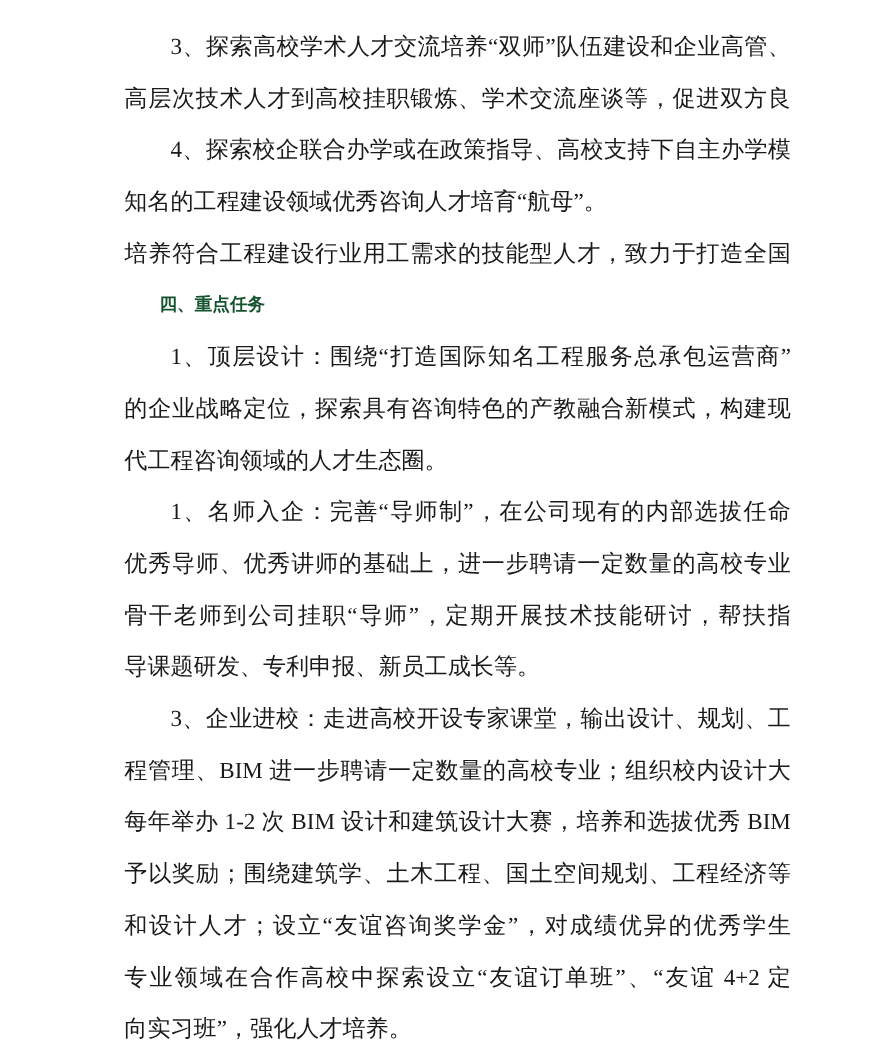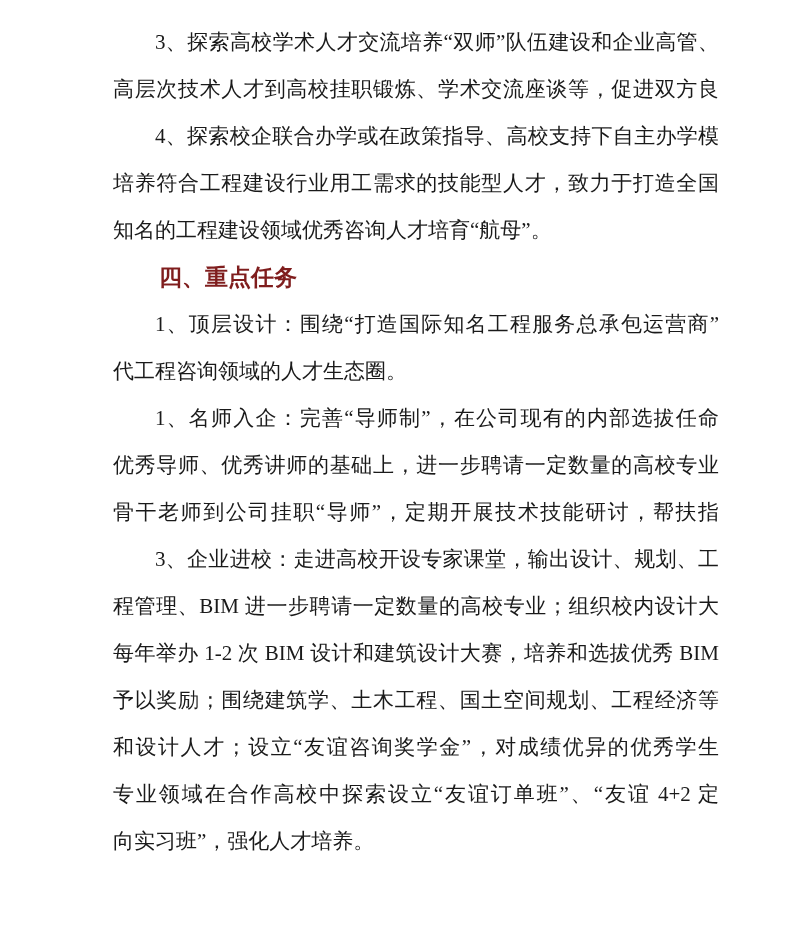--- a/index.html
+++ b/index.html
@@ -29,49 +29,51 @@
   
   .line.justify {
     text-align: justify;
     text-align-last: justify;
     text-justify: inter-character;
   }
   
   .line.indent { text-indent: 2em; }
   .block.heading .line {
     font-weight: 700;
-    font-size: 23px;
-    color: #7f1d1d;
+    font-size: 16px;
+    color: #14532d;
   }
 </style>
 </head>
 <body>
 
 <div class="page" style="background: rgb(255, 255, 255);">
   <div class="doc-body" id="doc-body">
       <div class="block paragraph">
         <div class="line indent justify">3、探索高校学术人才交流培养“双师”队伍建设和企业高管、</div>
         <div class="line justify">高层次技术人才到高校挂职锻炼、学术交流座谈等，促进双方良</div>
       </div>
       <div class="block paragraph">
         <div class="line indent justify">4、探索校企联合办学或在政策指导、高校支持下自主办学模</div>
+        <div class="line">知名的工程建设领域优秀咨询人才培育“航母”。</div>
         <div class="line justify">培养符合工程建设行业用工需求的技能型人才，致力于打造全国</div>
-        <div class="line">知名的工程建设领域优秀咨询人才培育“航母”。</div>
       </div>
       <div class="block heading">
         <div class="line indent">四、重点任务</div>
       </div>
       <div class="block paragraph">
         <div class="line indent justify">1、顶层设计：围绕“打造国际知名工程服务总承包运营商”</div>
+        <div class="line justify">的企业战略定位，探索具有咨询特色的产教融合新模式，构建现</div>
         <div class="line">代工程咨询领域的人才生态圈。</div>
       </div>
       <div class="block paragraph">
         <div class="line indent justify">1、名师入企：完善“导师制”，在公司现有的内部选拔任命</div>
         <div class="line justify">优秀导师、优秀讲师的基础上，进一步聘请一定数量的高校专业</div>
         <div class="line justify">骨干老师到公司挂职“导师”，定期开展技术技能研讨，帮扶指</div>
+        <div class="line">导课题研发、专利申报、新员工成长等。</div>
       </div>
       <div class="block paragraph">
         <div class="line indent justify">3、企业进校：走进高校开设专家课堂，输出设计、规划、工</div>
         <div class="line justify">程管理、BIM 进一步聘请一定数量的高校专业；组织校内设计大赛，</div>
         <div class="line justify">每年举办 1-2 次 BIM 设计和建筑设计大赛，培养和选拔优秀 BIM</div>
         <div class="line justify">予以奖励；围绕建筑学、土木工程、国土空间规划、工程经济等</div>
         <div class="line justify">和设计人才；设立“友谊咨询奖学金”，对成绩优异的优秀学生</div>
         <div class="line justify">专业领域在合作高校中探索设立“友谊订单班”、“友谊 4+2 定</div>
         <div class="line">向实习班”，强化人才培养。</div>
       </div>

